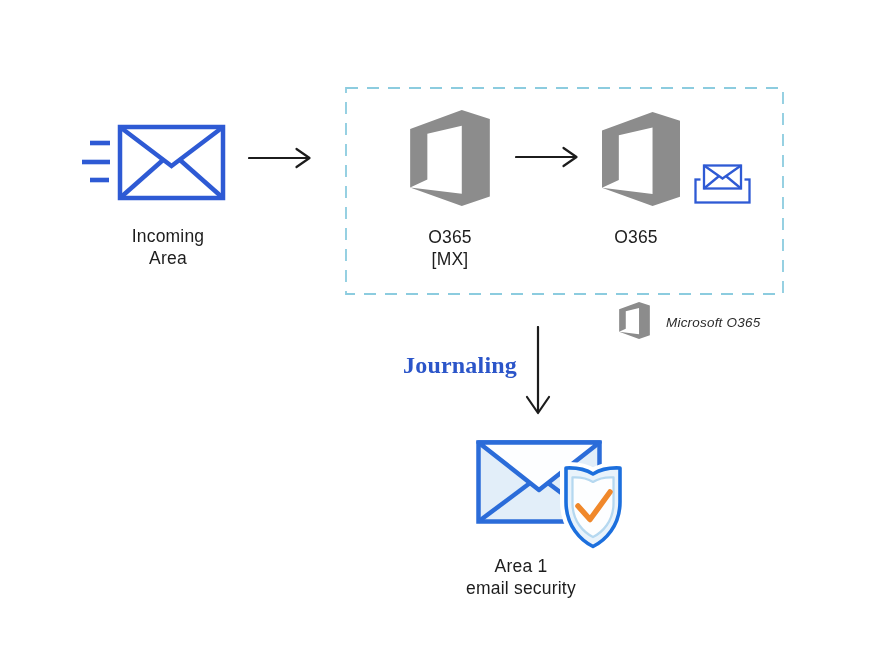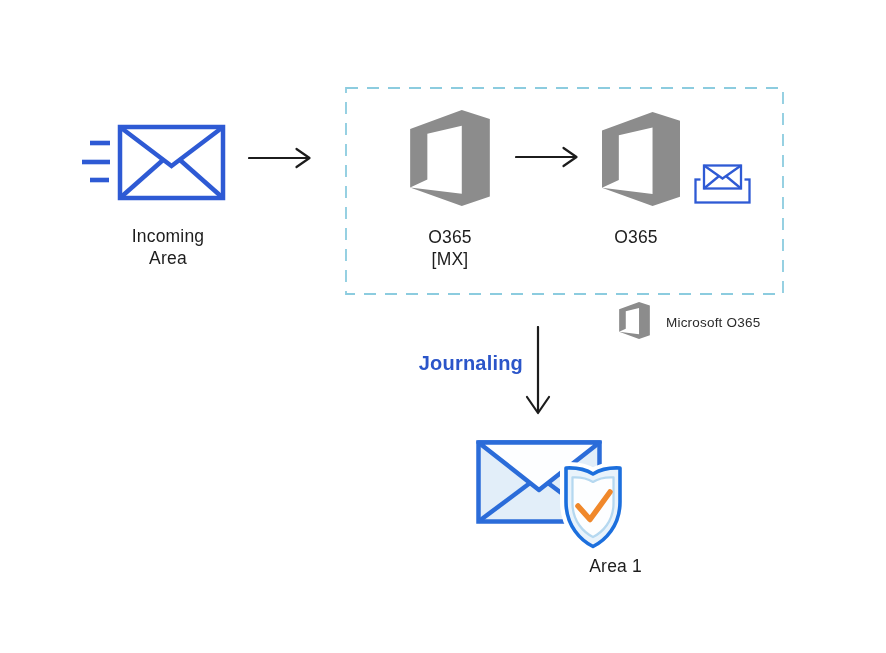--- a/index.html
+++ b/index.html
@@ -3,23 +3,23 @@
 <meta charset="utf-8">
 <title>Email Flow Diagram</title>
 <style>
   html,body{margin:0;padding:0;background:#fff;}
   .canvas{position:relative;width:886px;height:653px;background:#ffffff;
           font-family:"Liberation Sans", sans-serif;overflow:hidden;}
   .abs{position:absolute;}
   .lbl{position:absolute;text-align:center;color:var(--text-black);
        font-size:17.5px;line-height:21.5px;letter-spacing:.2px;}
   .lbl span{display:block;}
-  .legend-lbl{position:absolute;font-size:13.5px;color:var(--legend-text);letter-spacing:.2px;}
-  .journaling{position:absolute;text-align:right;font-size:20px;font-weight:600;
-              color:var(--journaling-blue);letter-spacing:.2px;}
+  .legend-lbl{position:absolute;font-size:13.5px;color:var(--legend-text);letter-spacing:.2px;font-style:italic;}
+  .journaling{position:absolute;text-align:left;font-size:24px;font-weight:600;
+              color:var(--journaling-blue);letter-spacing:.2px;font-family:Liberation Serif, serif;}
 
   
   .s-blue{stroke:var(--envelope-blue);fill:none;stroke-width:4.5px;}
   .s-blue-f{stroke:var(--envelope-blue);fill:#fff;stroke-width:4.5px;}
   .speed{stroke:var(--envelope-blue);stroke-width:4.6px;stroke-linecap:butt;}
   .s-arrow{stroke:var(--arrow-black);fill:none;stroke-width:2.2px;stroke-linecap:round;stroke-linejoin:round;}
   .s-dash{stroke:var(--dashed-border);fill:none;stroke-width:1.8px;stroke-dasharray:12 9;}
   .f-gray{fill:var(--o365-gray);}
   .s-inbox-f{stroke:var(--envelope-blue);fill:#fff;stroke-width:2.3px;}
   .s-inbox-l{stroke:var(--envelope-blue);fill:none;stroke-width:2.3px;}
@@ -107,17 +107,18 @@
     </defs>
     <rect class="a1-body" x="4.5" y="8.5" width="121" height="79"></rect>
     <polygon class="a1-flap" points="4.5,8.5 65,56 125.5,8.5"></polygon>
     <line class="a1-line" x1="4.5" y1="87.5" x2="56" y2="49"></line>
     <line class="a1-line" x1="125.5" y1="87.5" x2="74" y2="49"></line>
     <use href="#shield" class="sh-halo"></use>
     <use href="#shield" class="sh-outer"></use>
     <use href="#shield" class="sh-inner" transform="translate(28.56,17.52) scale(0.76)"></use>
     <polyline class="sh-check" points="104,72 116,85.5 136,58"></polyline>
   </svg>
-  <div class="lbl" style="left:492px;top:556px;width:150px;text-align:right;">
+  <div class="lbl" style="left:446px;top:556px;width:150px;">
     <span>Area 1</span>
+    <span>email security</span>
   </div>
 
 </div>
 
 </body></html>

